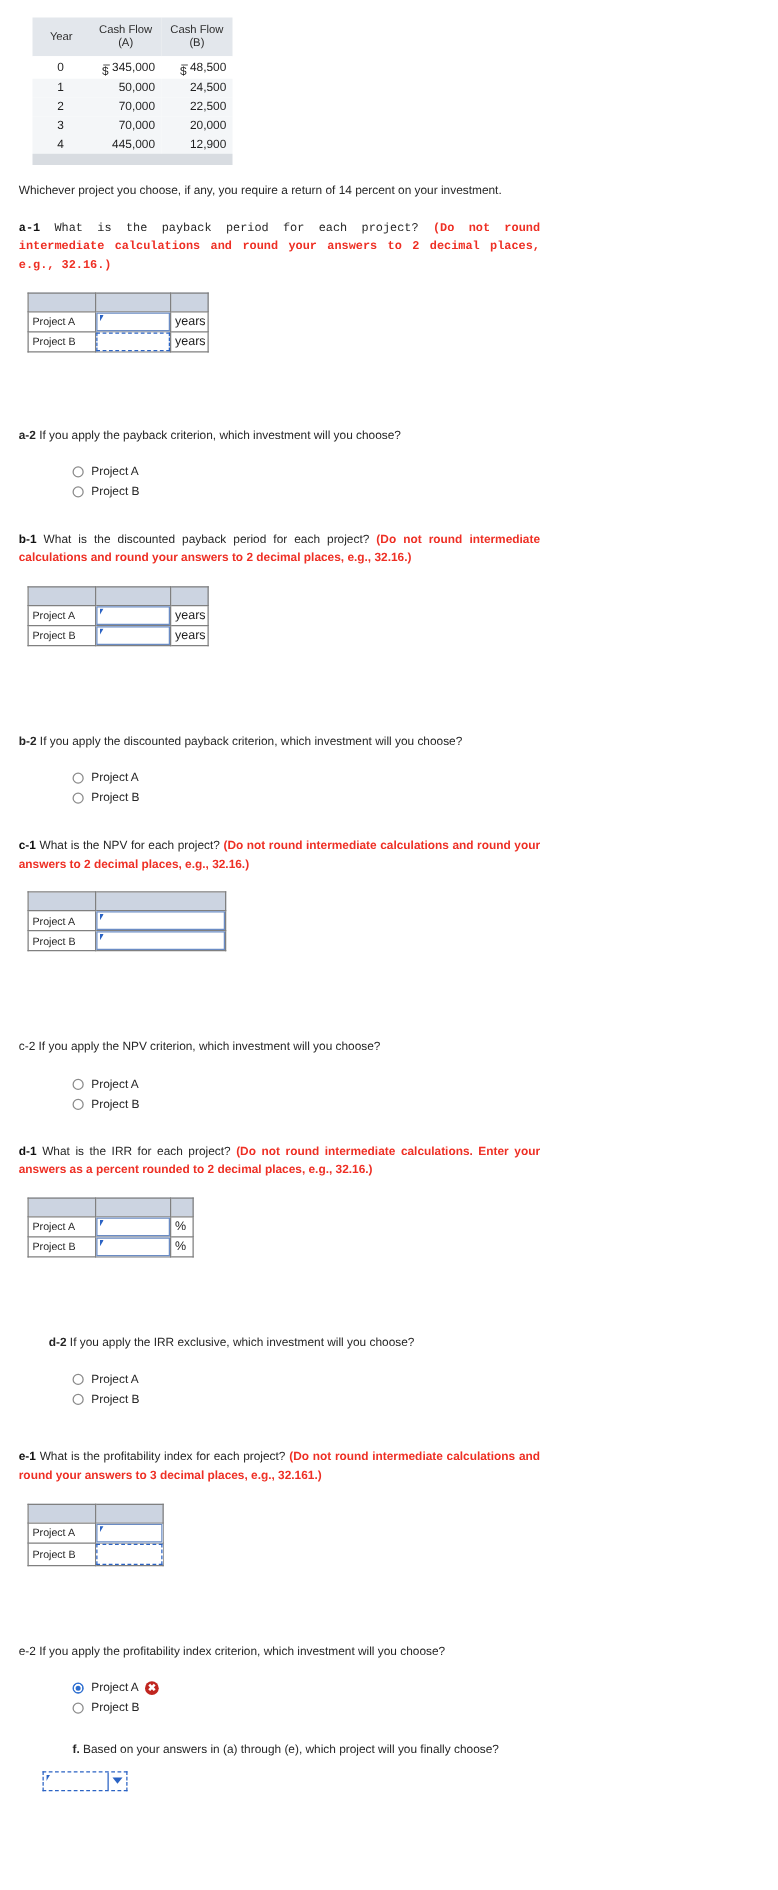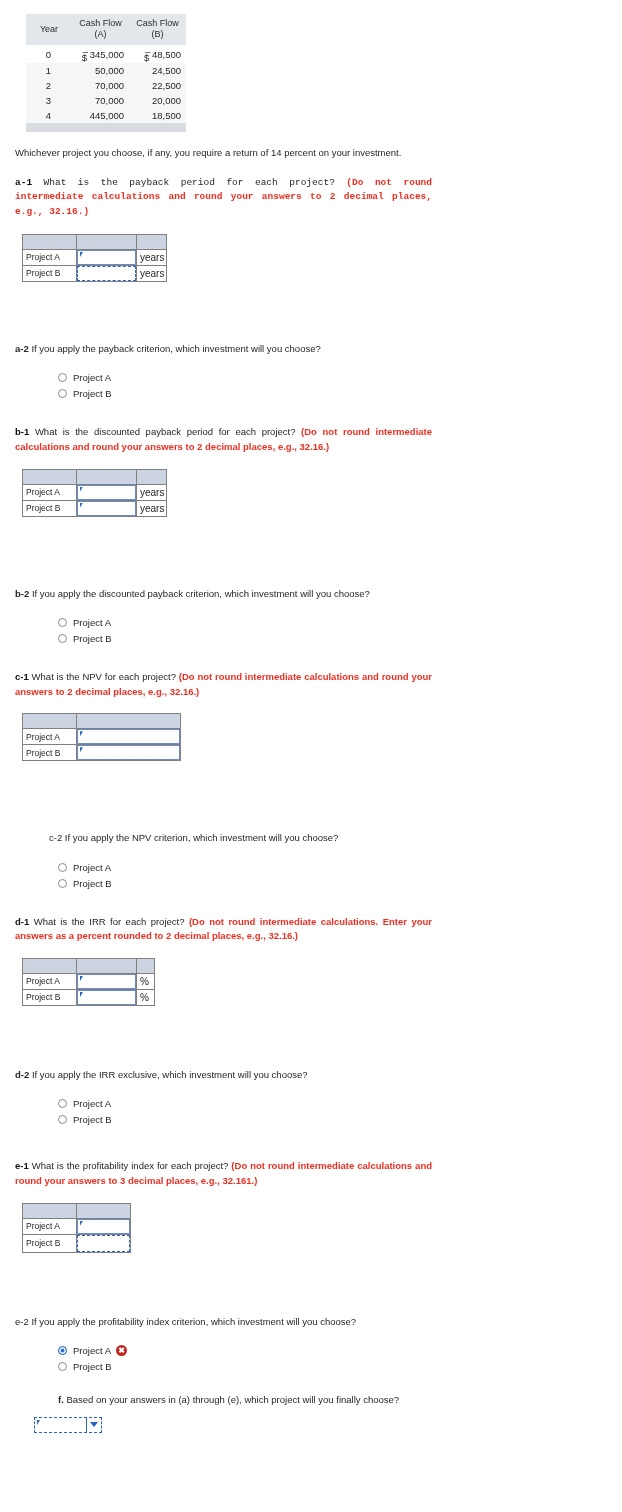--- a/index.html
+++ b/index.html
@@ -283,21 +283,21 @@
         <td class="amt">22,500</td>
       </tr>
       <tr class="shade">
         <td class="yr">3</td>
         <td class="amt">70,000</td>
         <td class="amt">20,000</td>
       </tr>
       <tr class="shade">
         <td class="yr">4</td>
         <td class="amt">445,000</td>
-        <td class="amt">18,500</td>
+        <td class="amt">12,900</td>
       </tr>
     </tbody>
   </table>
   <div class="cf-foot"></div>
 
   <div class="whichever">Whichever project you choose, if any, you require a return of 14 percent on your investment.</div>
 
   <div class="q" style="margin-top:16px;font-family:Liberation Mono, monospace;">
     <span class="lbl">a-1</span>
     <span>What is the payback period for each project?</span>
@@ -425,21 +425,21 @@
           <span class="tfield">
                 <i class="caret"></i>
               </span>
         </td>
       </tr>
     </tbody>
       </table>
   </div>
 
   <div class="q-simple" style="margin-top:70px;">
-    <span class="lbl" style="font-weight:normal;margin-left:34px;">c-2</span>
+    <span class="lbl" style="font-weight:normal;">c-2</span>
     <span>If you apply the NPV criterion, which investment will you choose?</span>
   </div>
   <div class="radios">
     <div class="radio-row">
       <span class="radio"></span>
       <span>Project A</span>
     </div>
     <div class="radio-row">
       <span class="radio"></span>
       <span>Project B</span>
@@ -476,21 +476,21 @@
                 <i class="caret"></i>
               </span>
         </td>
         <td class="unit">%</td>
       </tr>
     </tbody>
       </table>
   </div>
 
   <div class="q-simple" style="margin-top:62px;">
-    <span class="lbl" style="font-weight:bold;">d-2</span>
+    <span class="lbl" style="font-weight:bold;margin-left:24px;">d-2</span>
     <span>If you apply the IRR exclusive, which investment will you choose?</span>
   </div>
   <div class="radios">
     <div class="radio-row">
       <span class="radio"></span>
       <span>Project A</span>
     </div>
     <div class="radio-row">
       <span class="radio"></span>
       <span>Project B</span>

